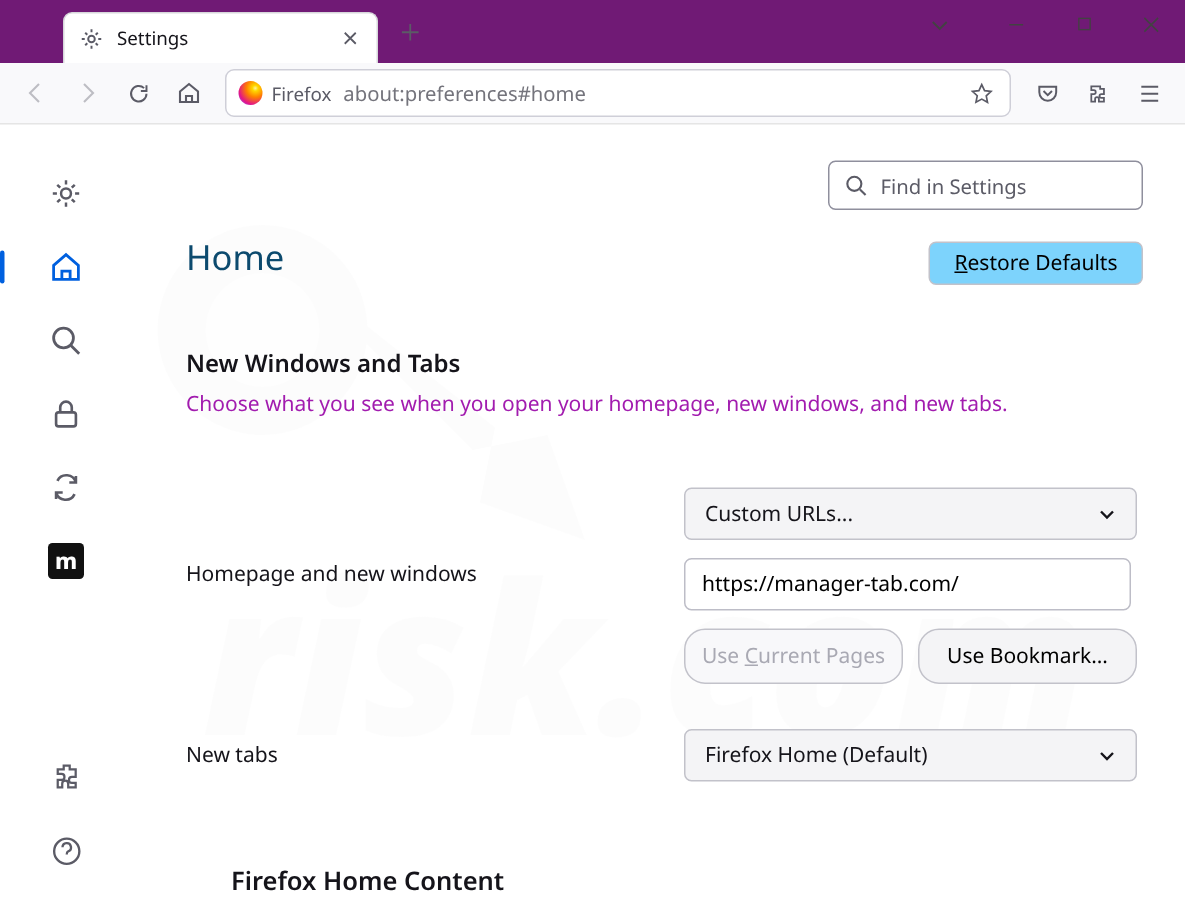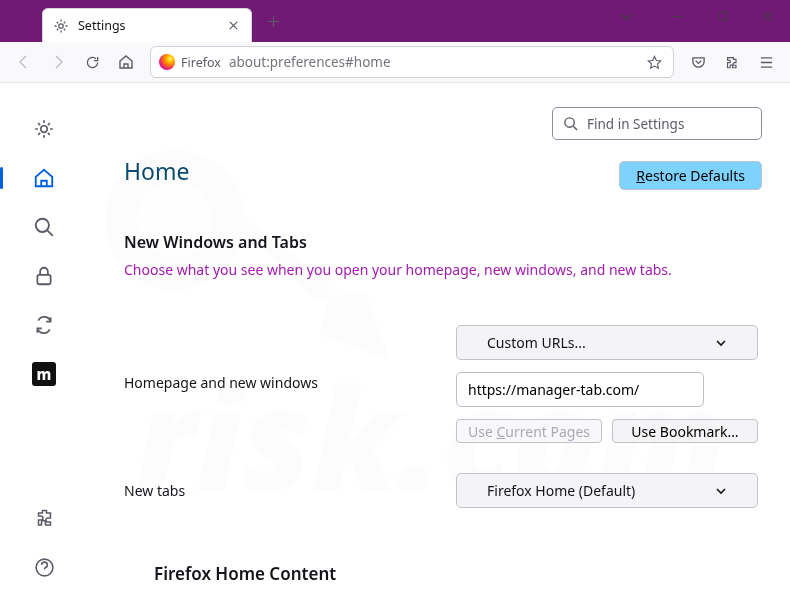--- a/index.html
+++ b/index.html
@@ -44,24 +44,24 @@
     .main { flex: 1; padding: 20px 28px 0 36px; position: relative; }
     .find-box { position: absolute; right: 28px; top: 24px; width: 210px; height: 33px; border: 1px solid #8f8f9d; border-radius: 5px; display: flex; align-items: center; padding: 0 10px; gap: 9px; color: #5b5b66; font-size: 13.5px; background: #fff; }
     h1 { font-size: 23px; font-weight: 400; color: #0c4a6e; margin: 52px 0 0; }
     .restore { position: absolute; right: 28px; top: 78px; height: 29px; padding: 0 16px; border: 1px solid #c2c2ca; background: #7dd3fc; border-radius: 5px; font-size: 14px; cursor: pointer; }
     .restore u { text-decoration: underline; }
     h2 { font-size: 16px; font-weight: 600; margin-top: 44px; }
     .desc { font-size: 14px; color: #a21caf; margin-top: 7px; }
     .row { display: flex; align-items: center; margin-top: 30px; }
     .row-label { width: 332px; font-size: 14px; }
     .fields { flex: 1; display: flex; flex-direction: column; gap: 12px; }
-    .select { height: 35px; border: 1px solid #c2c2ca; background: #f4f4f6; border-radius: 5px; display: flex; align-items: center; justify-content: space-between; padding: 0 30px; font-size: 14px; cursor: pointer; width: 302px; }
-    .text-input { height: 35px; border: 1px solid #bdbdc7; border-radius: 5px; padding: 0 11px; font-size: 14px; width: 248px; background: #fff; }
+    .select { height: 35px; border: 1px solid #c2c2ca; background: #f4f4f6; border-radius: 5px; display: flex; align-items: center; justify-content: space-between; padding: 0 13px; font-size: 14px; cursor: pointer; width: 302px; }
+    .text-input { height: 35px; border: 1px solid #bdbdc7; border-radius: 5px; padding: 0 11px; font-size: 14px; width: 298px; background: #fff; }
     .btn-row { display: flex; gap: 10px; width: 302px; }
-    .btn { flex: 1; height: 24px; border: 1px solid #c2c2ca; background: #f4f4f6; border-radius: 4px; font-size: 14px; cursor: pointer; white-space: nowrap; overflow: hidden; }
+    .btn { flex: 1; height: 37px; border: 1px solid #c2c2ca; background: #f4f4f6; border-radius: 14px; font-size: 14px; cursor: pointer; white-space: nowrap; overflow: hidden; }
     .btn.disabled { color: #a9a9b3; background: #f8f8fa; }
     h2.section2 { margin-top: 54px; font-size: 17px; margin-left: 30px; }
   </style>
 </head>
 <body>
 
 <div class="watermark">
   <svg viewBox="0 0 700 500">
     <g fill="#d0d0d0">
       <circle cx="130" cy="170" r="70" fill="#dcdcdc"></circle>

